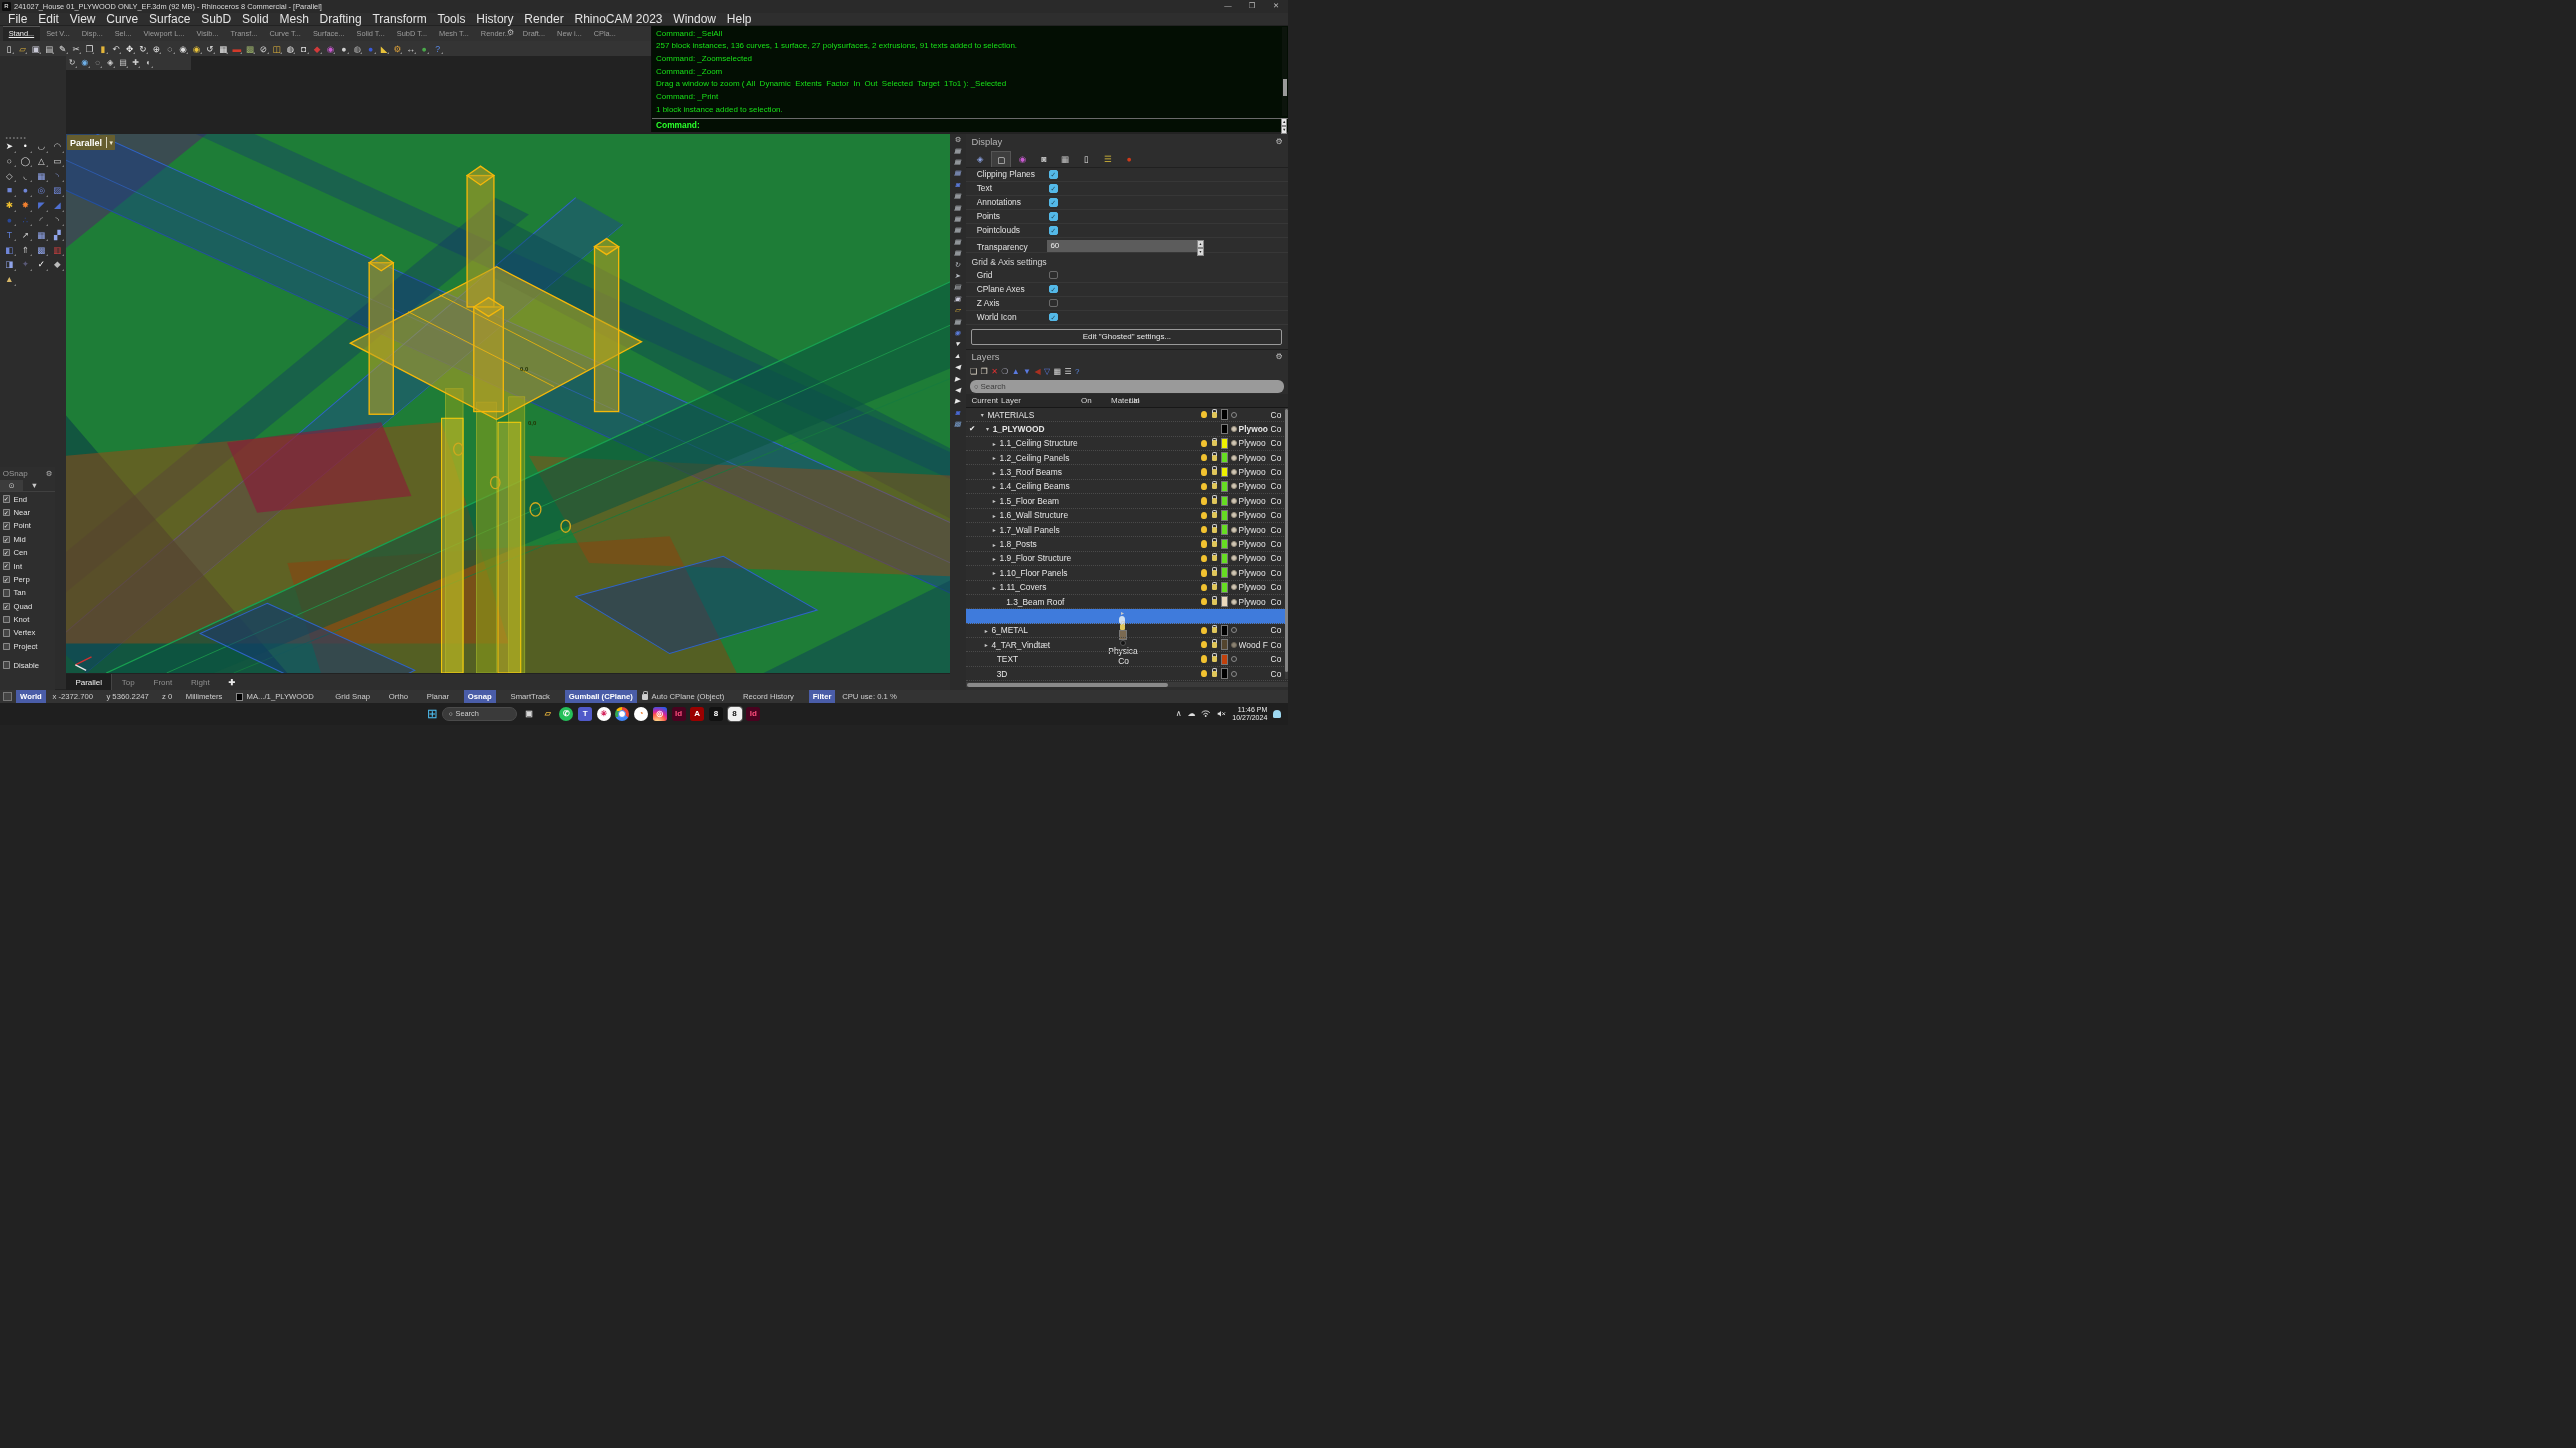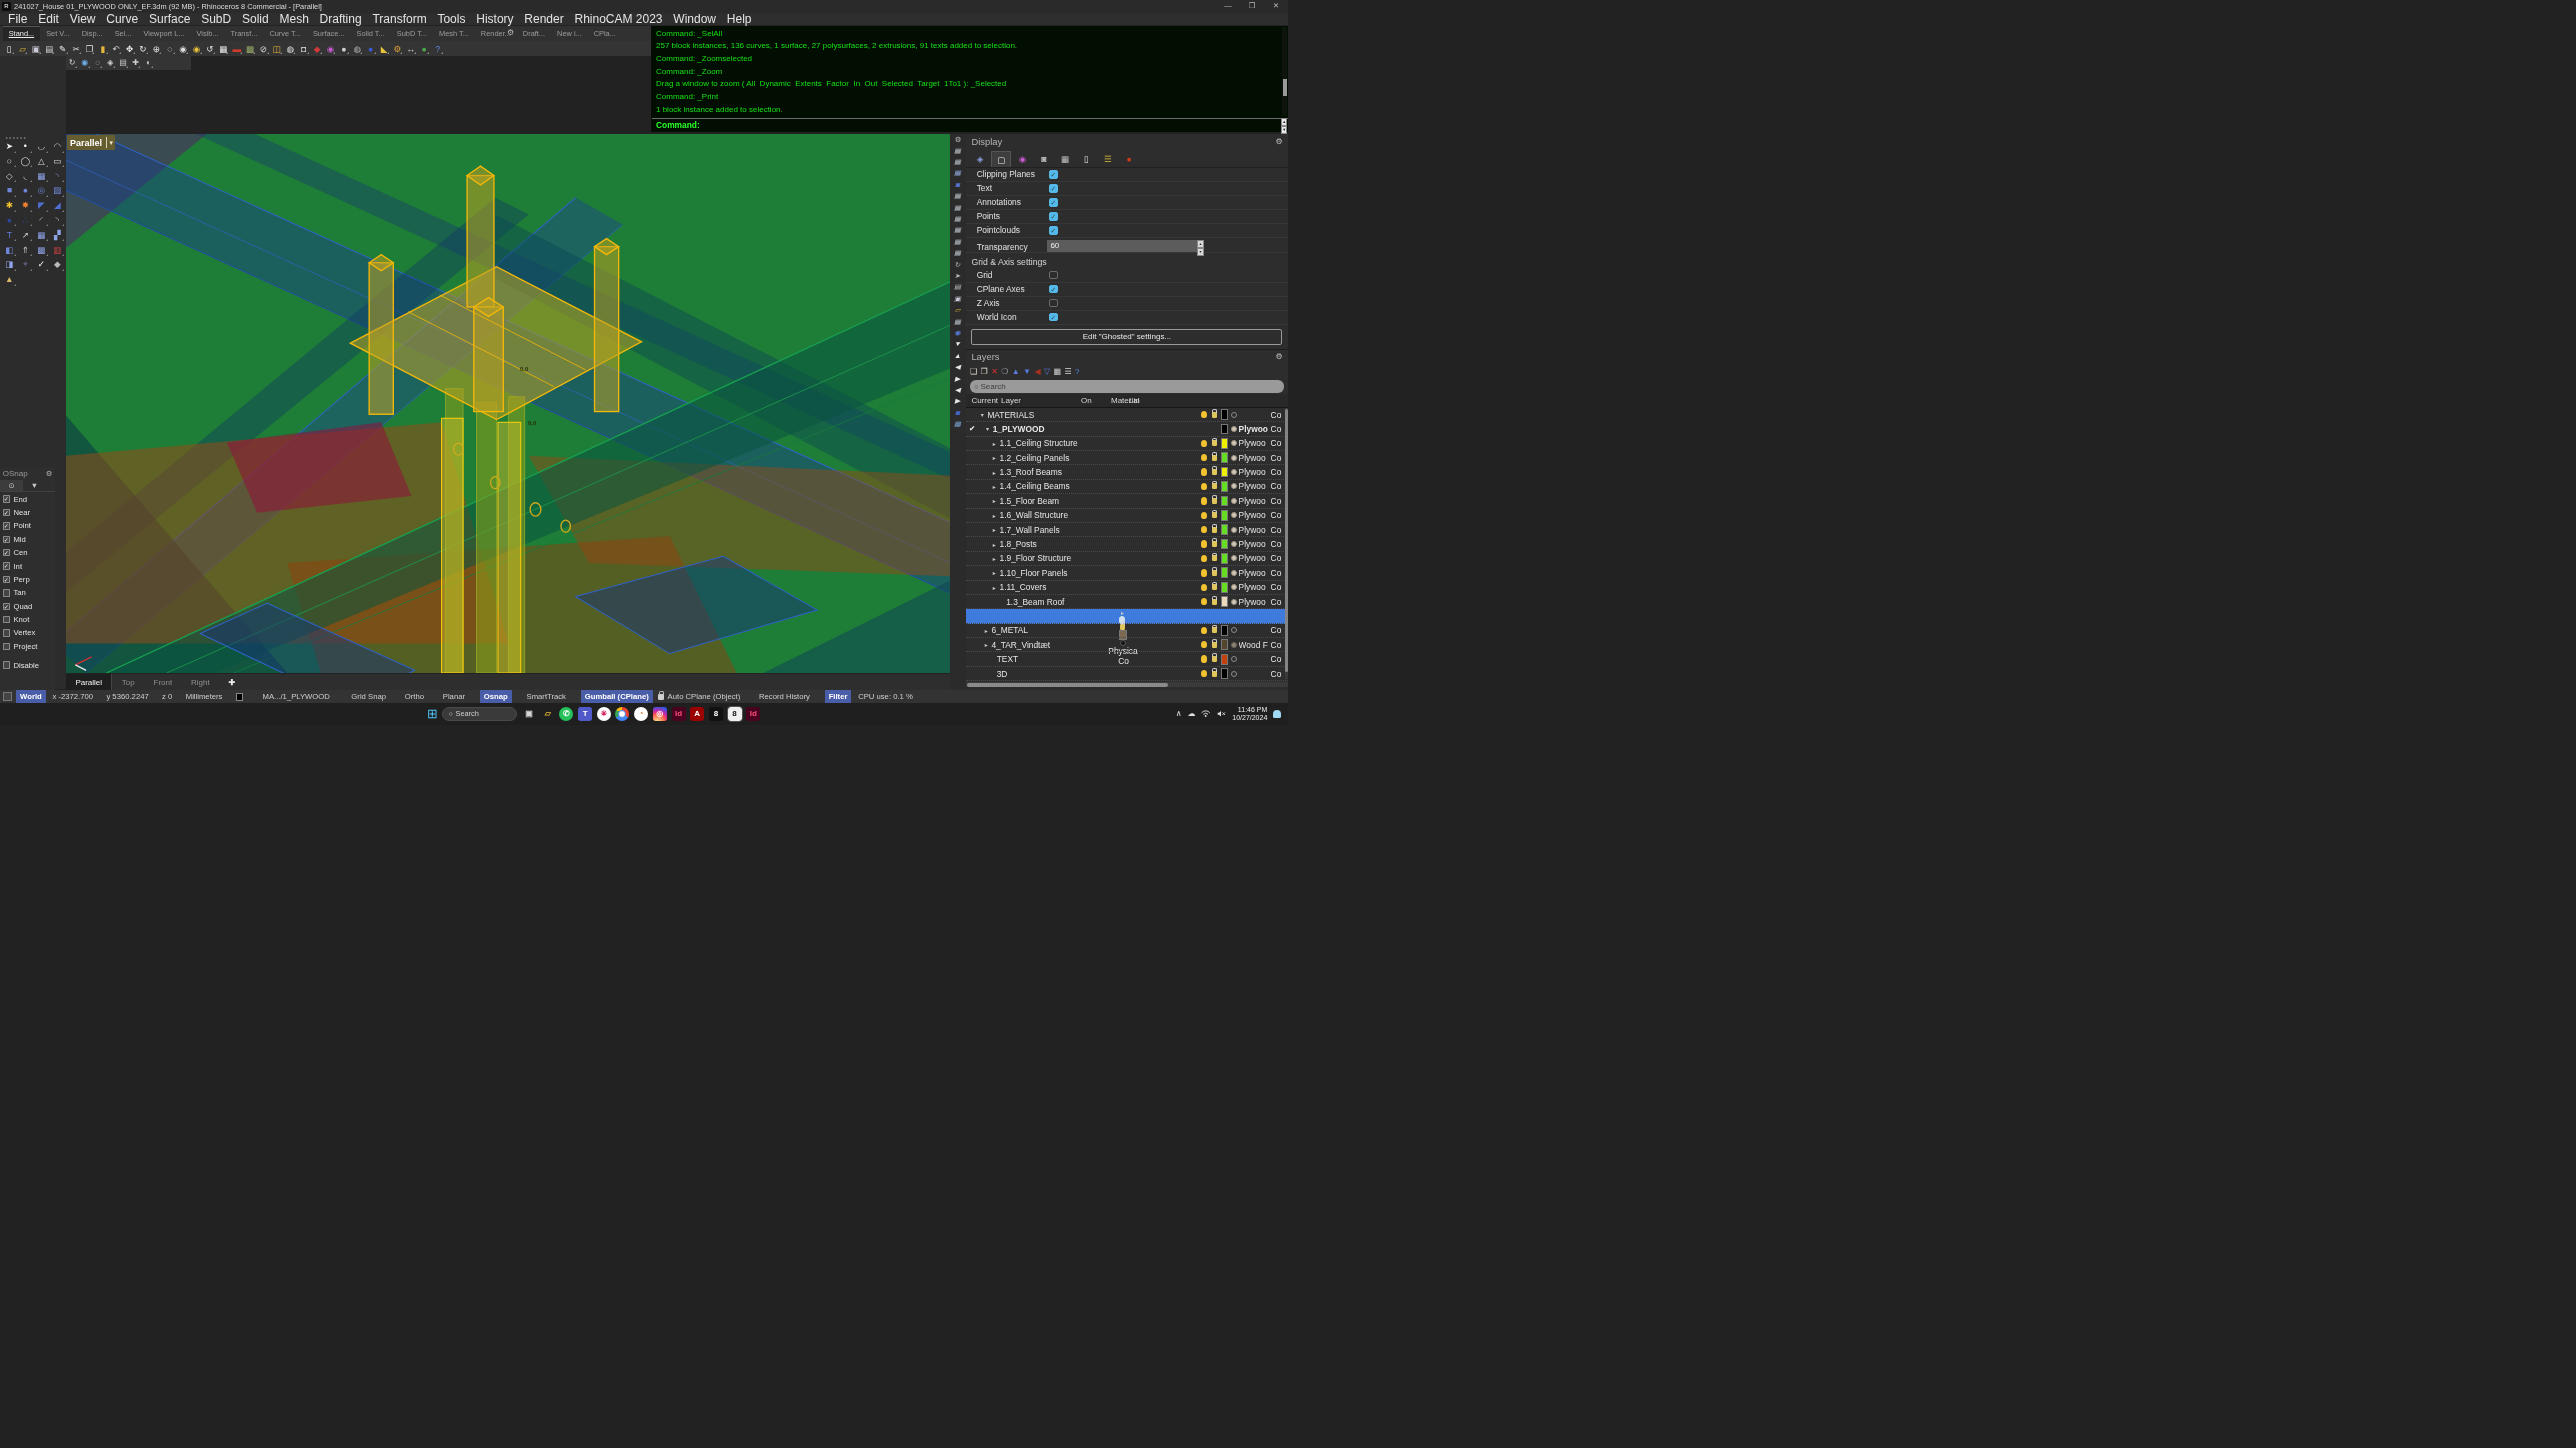--- a/index.html
+++ b/index.html
@@ -165,21 +165,21 @@
   #lhscroll { position:relative; height:5.4px; background:#3a3a3a; margin-top:0.7px; }
   #lhscroll .thumb { position:absolute; left:1.3px; top:0.7px; width:201px; height:4px; background:#8a8a8a; border-radius:2px; }
 
   
   #statusbar { position:absolute; left:0; top:690px; width:1288px; height:13.4px; background:#333;
     display:flex; align-items:center; color:#cfcfcf; font-size:7.7px; gap:0; }
   #statusbar .sicon { width:9.4px; height:8.7px; border:0.7px solid #777; background:#444; margin:0 4px 0 2.7px; }
   .schip { padding:0 4px; line-height:13.4px; }
   .schip.active { background:#4a5da8; color:#fff; font-weight:bold; }
   .scoord { padding:0 6.7px; }
-  #slayer { display:flex; align-items:center; gap:20px; padding:0 6.7px; }
+  #slayer { display:flex; align-items:center; gap:4px; padding:0 6.7px; }
   #slayer .sw { width:6.7px; height:8px; background:#000; border:0.7px solid #888; }
   .slock { width:5.4px; height:6px; background:#cfcfcf; border-radius:1.3px; margin-left:5.4px; position:relative; }
   .slock::before { content:""; position:absolute; left:0.7px; top:-2.7px; width:2.7px; height:2.7px;
     border:1px solid #bbb; border-bottom:none; border-radius:2px 2px 0 0; }
 
   
   #taskbar { position:absolute; left:0; top:703px; width:1288px; height:21.5px; background:#1f1f1f;
     display:flex; align-items:center; }
   #tbcenter { display:flex; align-items:center; gap:4.7px; margin-left:427px; }
   #tbstart { color:#4fc3f7; font-size:12.7px; }

